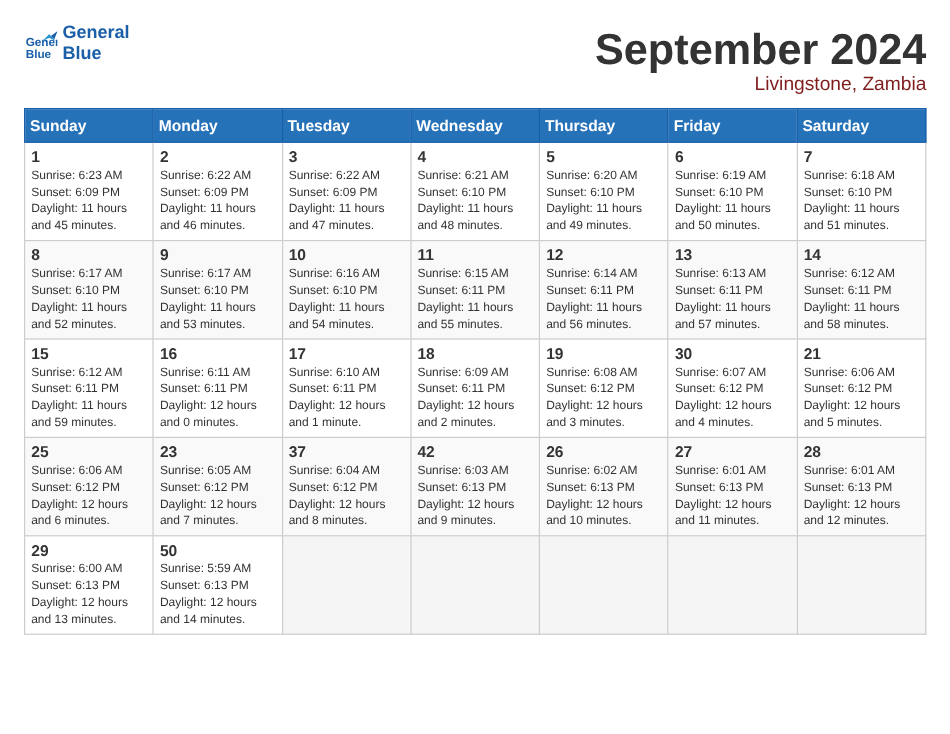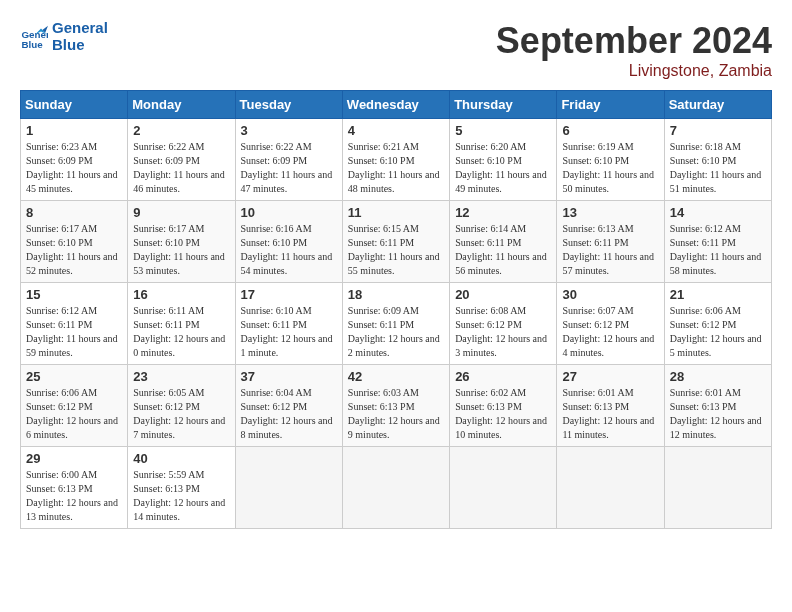--- a/index.html
+++ b/index.html
@@ -67,21 +67,20 @@
     .day-num {
       font-size: 13px;
       font-weight: bold;
       display: block;
       margin-bottom: 2px;
     }
     .day-info {
       font-size: 10px;
       line-height: 1.4;
       color: #333;
-      font-family: Liberation Serif, serif;
     }
     tr:nth-child(even) td:not(.empty) {
       background: #f9f9f9;
     }
   </style>
 </head>
 <body>
 
 <div class="header">
   <div class="logo">
@@ -185,21 +184,21 @@
       </td>
         <td>
         <span class="day-num">17</span>
         <span class="day-info">Sunrise: 6:10 AM<br>Sunset: 6:11 PM<br>Daylight: 12 hours and 1 minute.</span>
       </td>
         <td>
         <span class="day-num">18</span>
         <span class="day-info">Sunrise: 6:09 AM<br>Sunset: 6:11 PM<br>Daylight: 12 hours and 2 minutes.</span>
       </td>
         <td>
-        <span class="day-num">20</span>
+        <span class="day-num">19</span>
         <span class="day-info">Sunrise: 6:08 AM<br>Sunset: 6:12 PM<br>Daylight: 12 hours and 3 minutes.</span>
       </td>
         <td>
         <span class="day-num">30</span>
         <span class="day-info">Sunrise: 6:07 AM<br>Sunset: 6:12 PM<br>Daylight: 12 hours and 4 minutes.</span>
       </td>
         <td>
         <span class="day-num">21</span>
         <span class="day-info">Sunrise: 6:06 AM<br>Sunset: 6:12 PM<br>Daylight: 12 hours and 5 minutes.</span>
       </td>
@@ -233,21 +232,21 @@
         <span class="day-num">28</span>
         <span class="day-info">Sunrise: 6:01 AM<br>Sunset: 6:13 PM<br>Daylight: 12 hours and 12 minutes.</span>
       </td>
       </tr>
       <tr>
         <td>
         <span class="day-num">29</span>
         <span class="day-info">Sunrise: 6:00 AM<br>Sunset: 6:13 PM<br>Daylight: 12 hours and 13 minutes.</span>
       </td>
         <td>
-        <span class="day-num">40</span>
+        <span class="day-num">50</span>
         <span class="day-info">Sunrise: 5:59 AM<br>Sunset: 6:13 PM<br>Daylight: 12 hours and 14 minutes.</span>
       </td>
         <td class="empty"></td>
         <td class="empty"></td>
         <td class="empty"></td>
         <td class="empty"></td>
         <td class="empty"></td>
       </tr>
     </tbody>
 </table>

